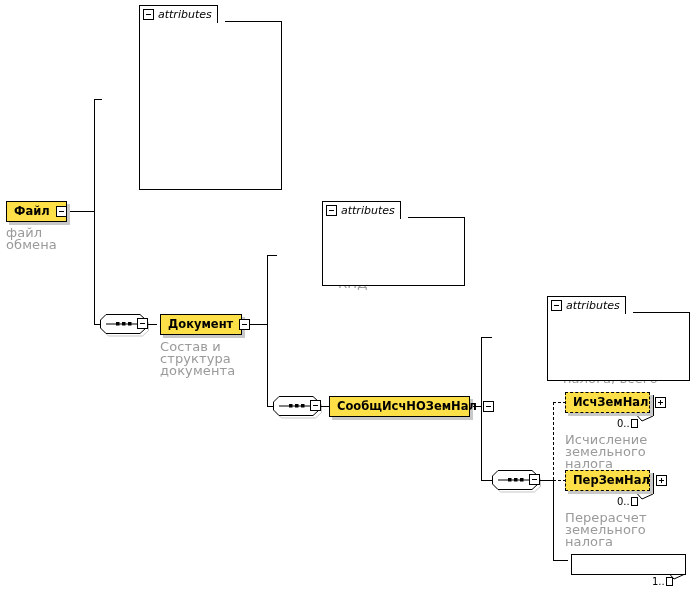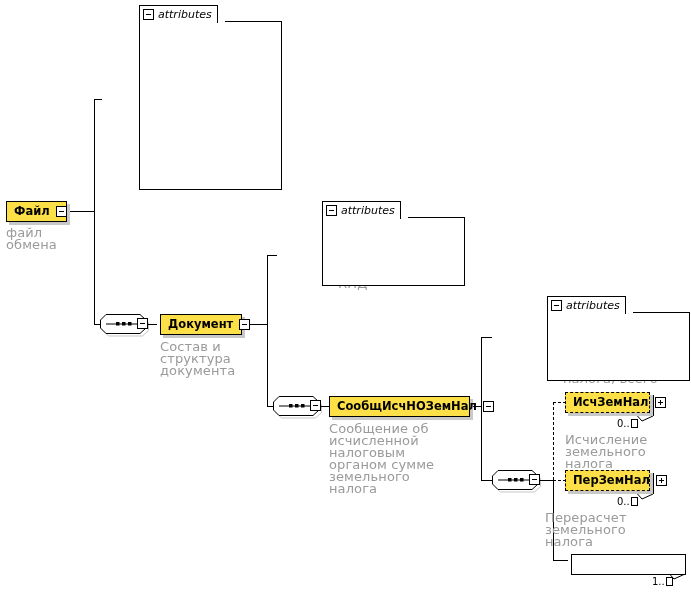--- a/index.html
+++ b/index.html
@@ -332,21 +332,20 @@
     </svg>
     <span class="tgl sq"></span>
   </div>
 
   <div class="elem" style="left:329px; top:396px; width:141px;">
     <span class="name">СообщИсчНОЗемНал</span>
     <span class="tgl-wrap">
         <span class="tgl"></span>
       </span>
   </div>
-  <div class="anno" style="left:329px; top:423px; width:128px;">Сообщение об исчисленной налоговым органом сумме земельного налога</div>
 
   <div class="attr-box" style="left:500px; top:296px; width:143px; height:85px;">
     <div class="attr-body"></div>
     <div class="attr-tab-mask" style="width:85px;"></div>
     <div class="attr-tab">
       <span class="tgl"></span>
       <span class="attr-tab-label">attributes</span>
     </div>
 
     <div class="attr-item" style="left:16px; top:28px; width:70px;">
@@ -388,21 +387,21 @@
     <span class="tgl-wrap">
         <span class="tgl plus"></span>
       </span>
   </div>
   <svg class="deco" style="left:632px; top:488px;" width="22" height="14" viewBox="0 0 22 14">
     <path d="M1,1 L10,11 L21,6" fill="none" stroke="#000000" stroke-width="1"></path>
   </svg>
   <div class="card" style="left:617px; top:497px;">
     <span>0..</span><span class="inf"></span>
   </div>
-  <div class="anno" style="left:545px; top:512px; width:122px;">Перерасчет земельного налога</div>
+  <div class="anno" style="left:565px; top:512px; width:122px;">Перерасчет земельного налога</div>
 
   <div class="stack" style="left:571px; top:554px; width:115px;"></div>
   <svg class="deco" style="left:664px; top:568px;" width="22" height="14" viewBox="0 0 22 14">
     <path d="M1,1 L10,11 L21,6" fill="none" stroke="#000000" stroke-width="1"></path>
   </svg>
   <div class="card" style="left:652px; top:577px;">
     <span>1..</span><span class="inf"></span>
   </div>
 
 </div>

